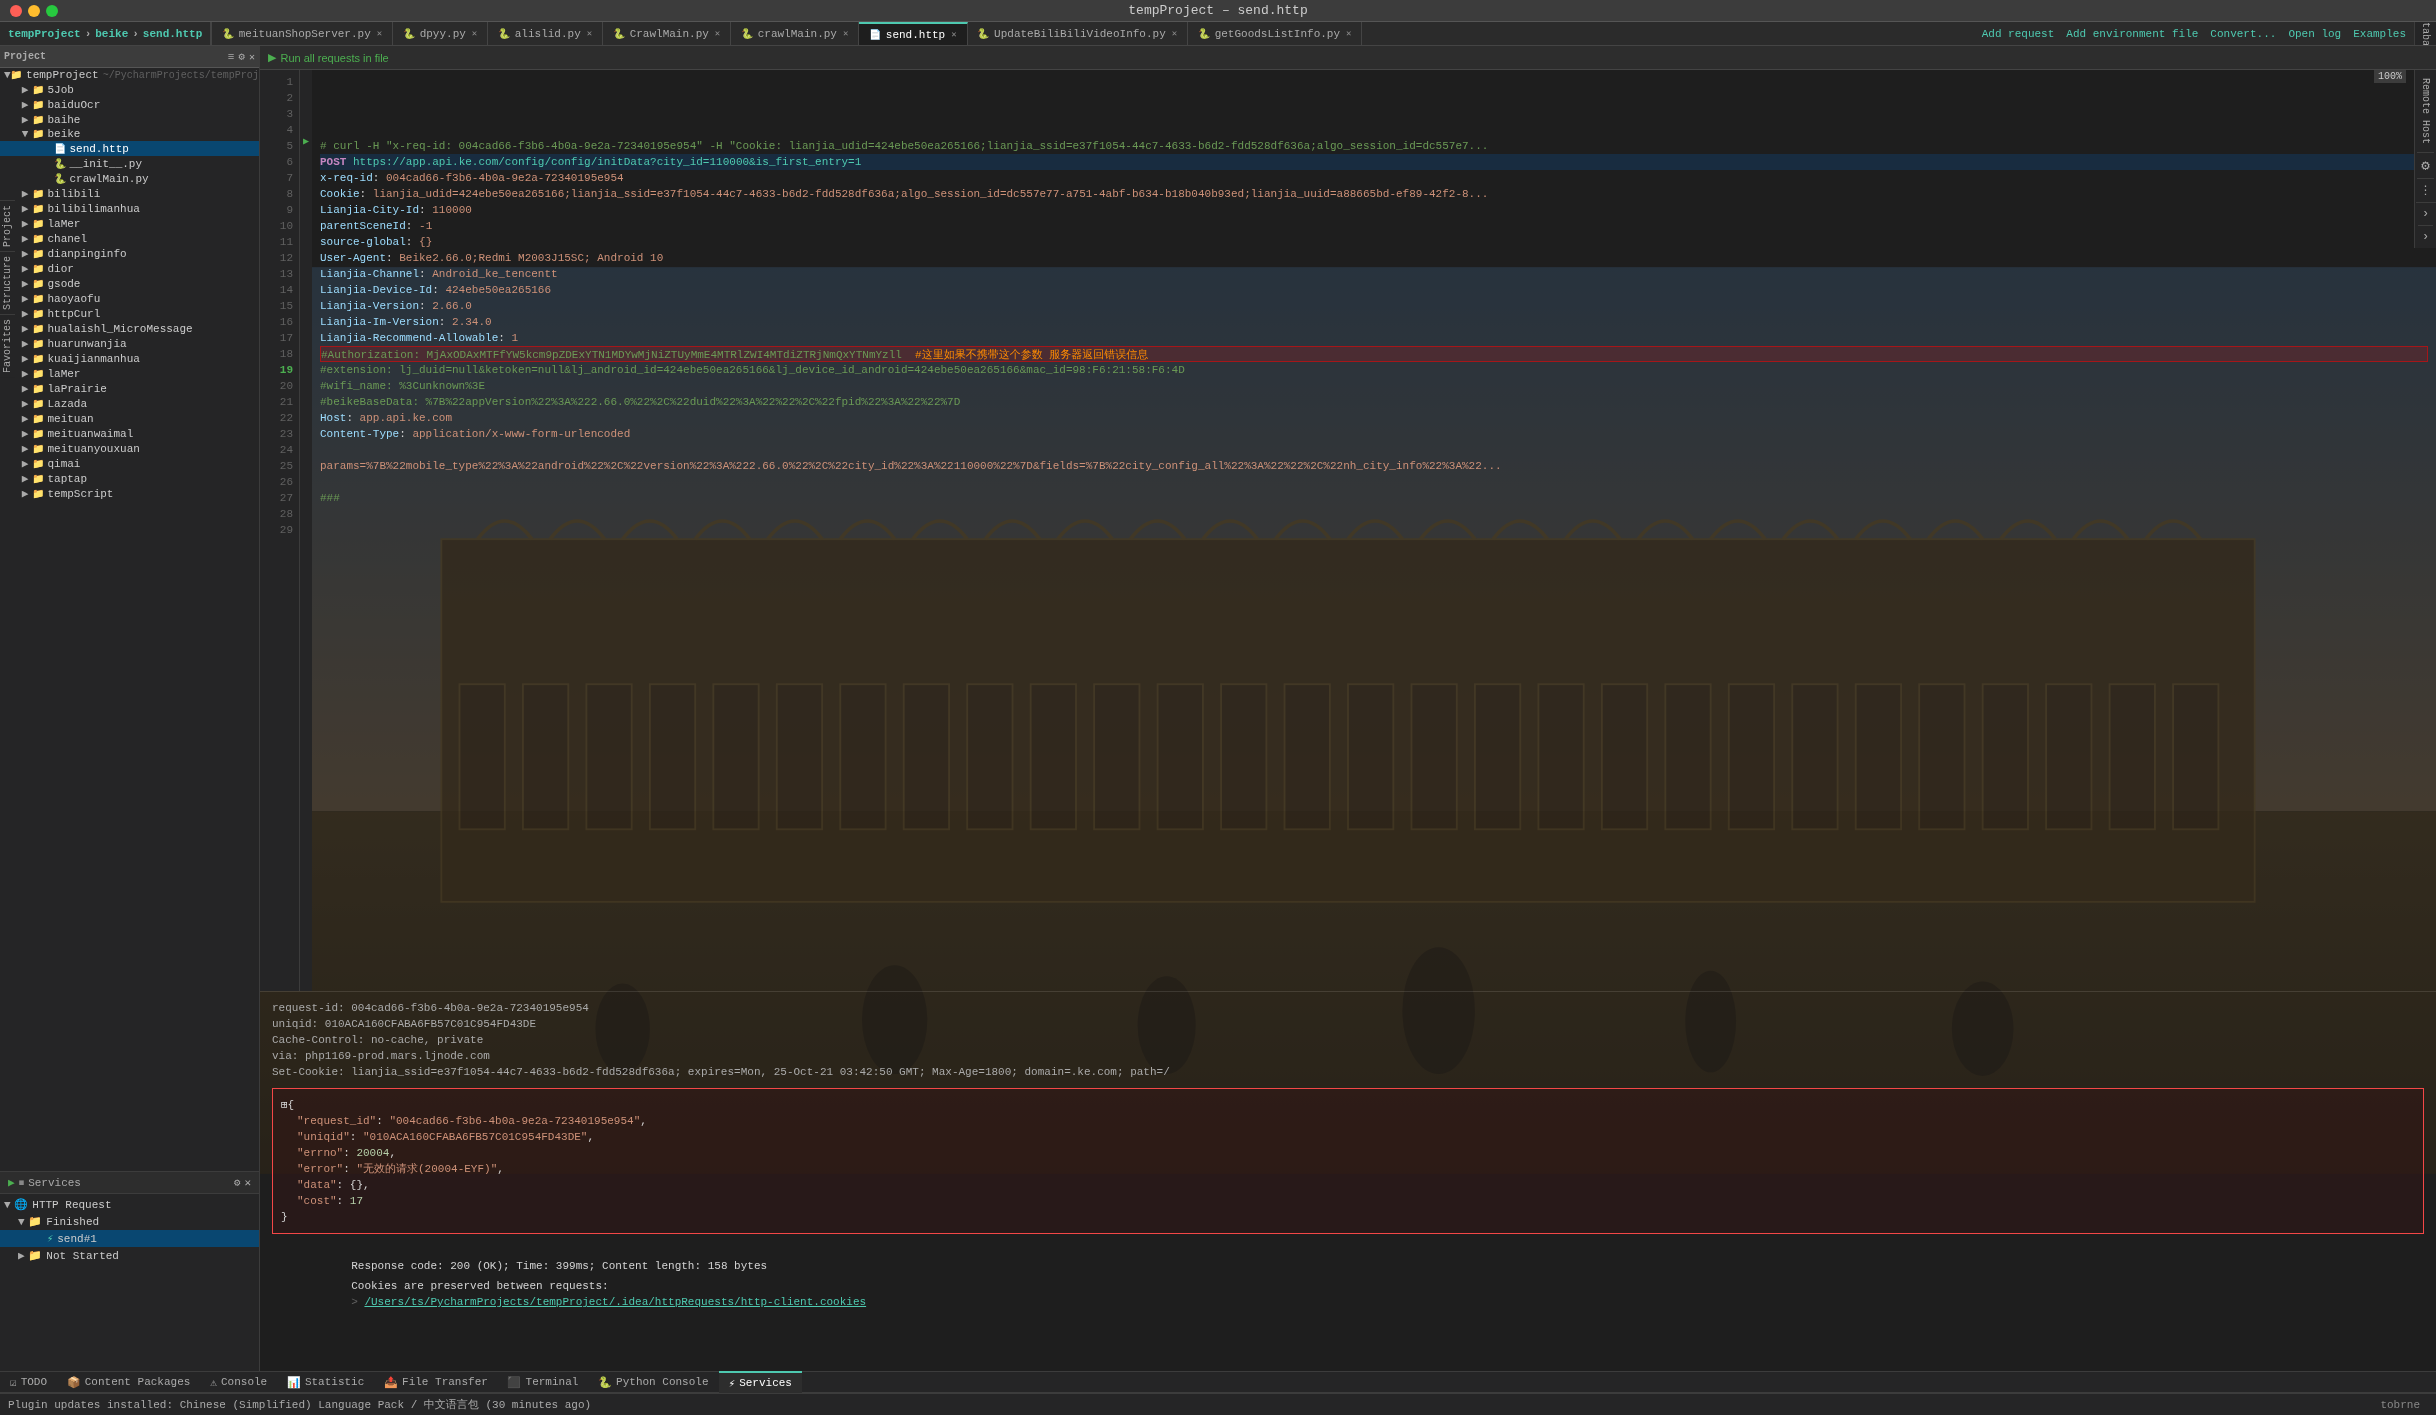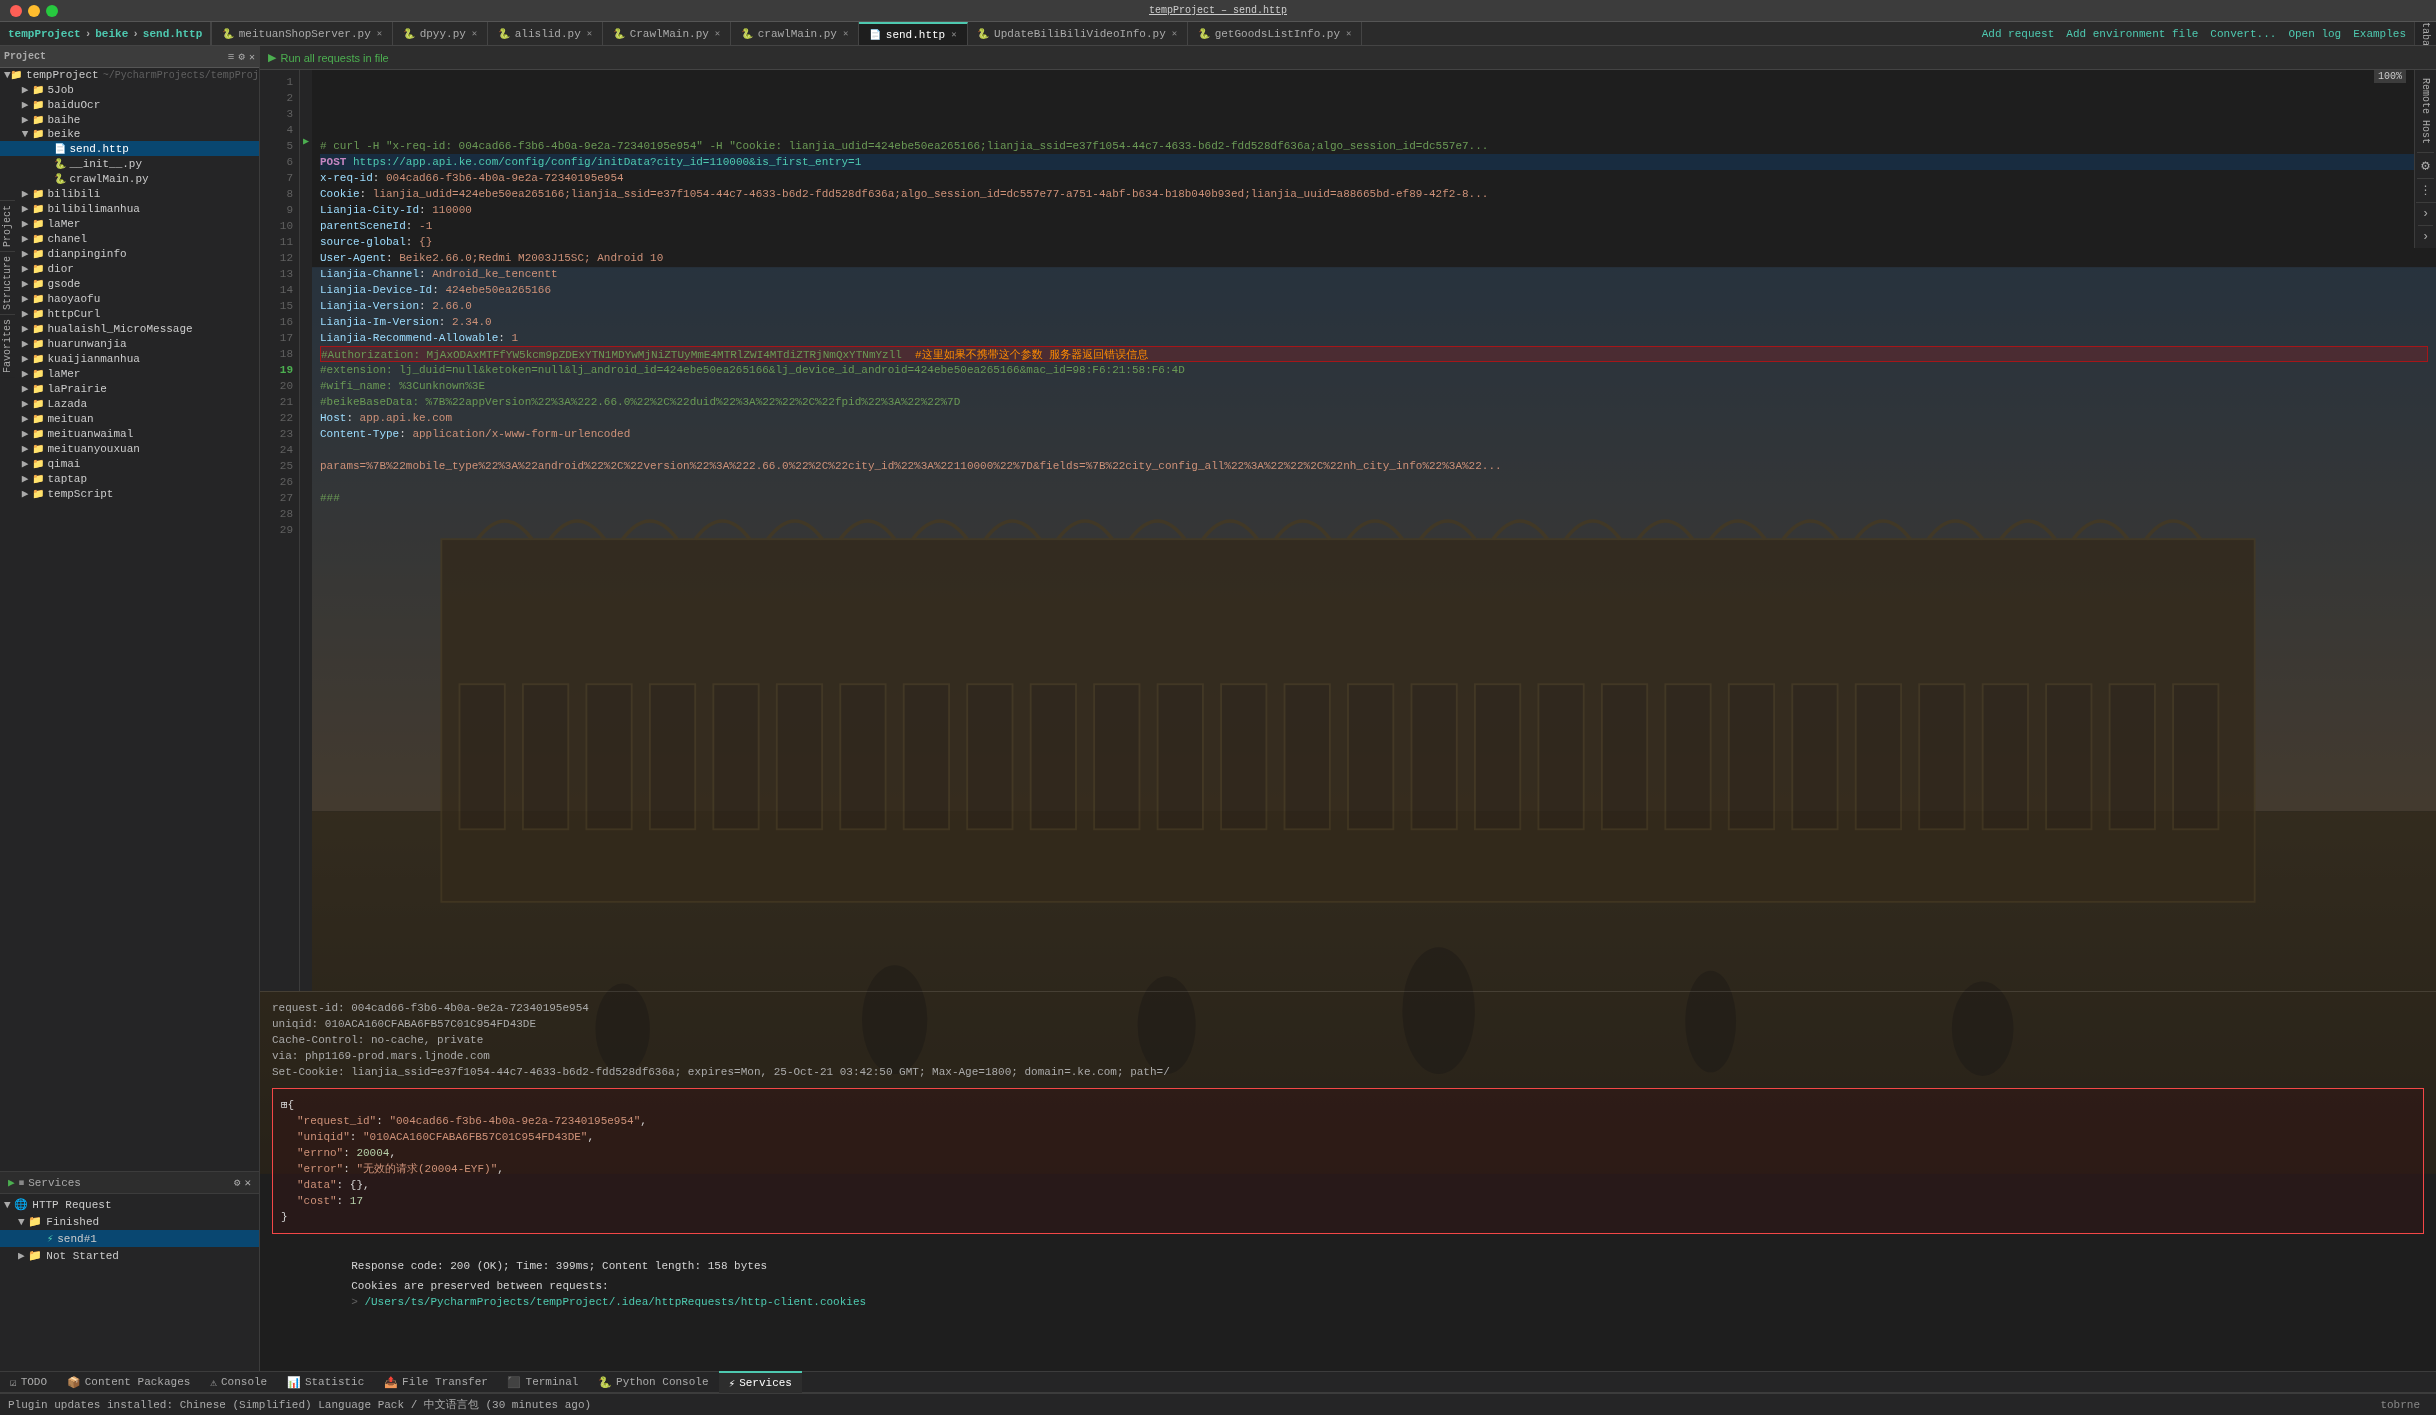--- a/index.html
+++ b/index.html
@@ -32,23 +32,22 @@
     }
     .title-btn {
       width: 12px; height: 12px;
       border-radius: 50%;
       display: inline-block;
     }
     .btn-close { background: #ff5f56; }
     .btn-min { background: #ffbd2e; }
     .btn-max { background: #27c93f; }
     .title-text {
-      font-size: 10px;
+      font-size: 13px;
       color: #ccc;
-      text-decoration: underline;
     }
 
     
     .top-tabs {
       height: 24px;
       background: #2b2b2b;
       display: flex;
       align-items: center;
       border-bottom: 1px solid #444;
       overflow: hidden;
@@ -295,20 +294,21 @@
     }
     .gutter-run {
       color: #4caf50;
       font-size: 10px;
       line-height: 16px;
       text-align: center;
     }
 
     .response-cookies {
       color: #4ec9b0;
+      text-decoration: underline;
       cursor: pointer;
     }
   </style>
 </head>
 <body>
 
 <div class="title-bar">
   <div class="title-bar-buttons">
     <span class="title-btn btn-close"></span>
     <span class="title-btn btn-min"></span>

